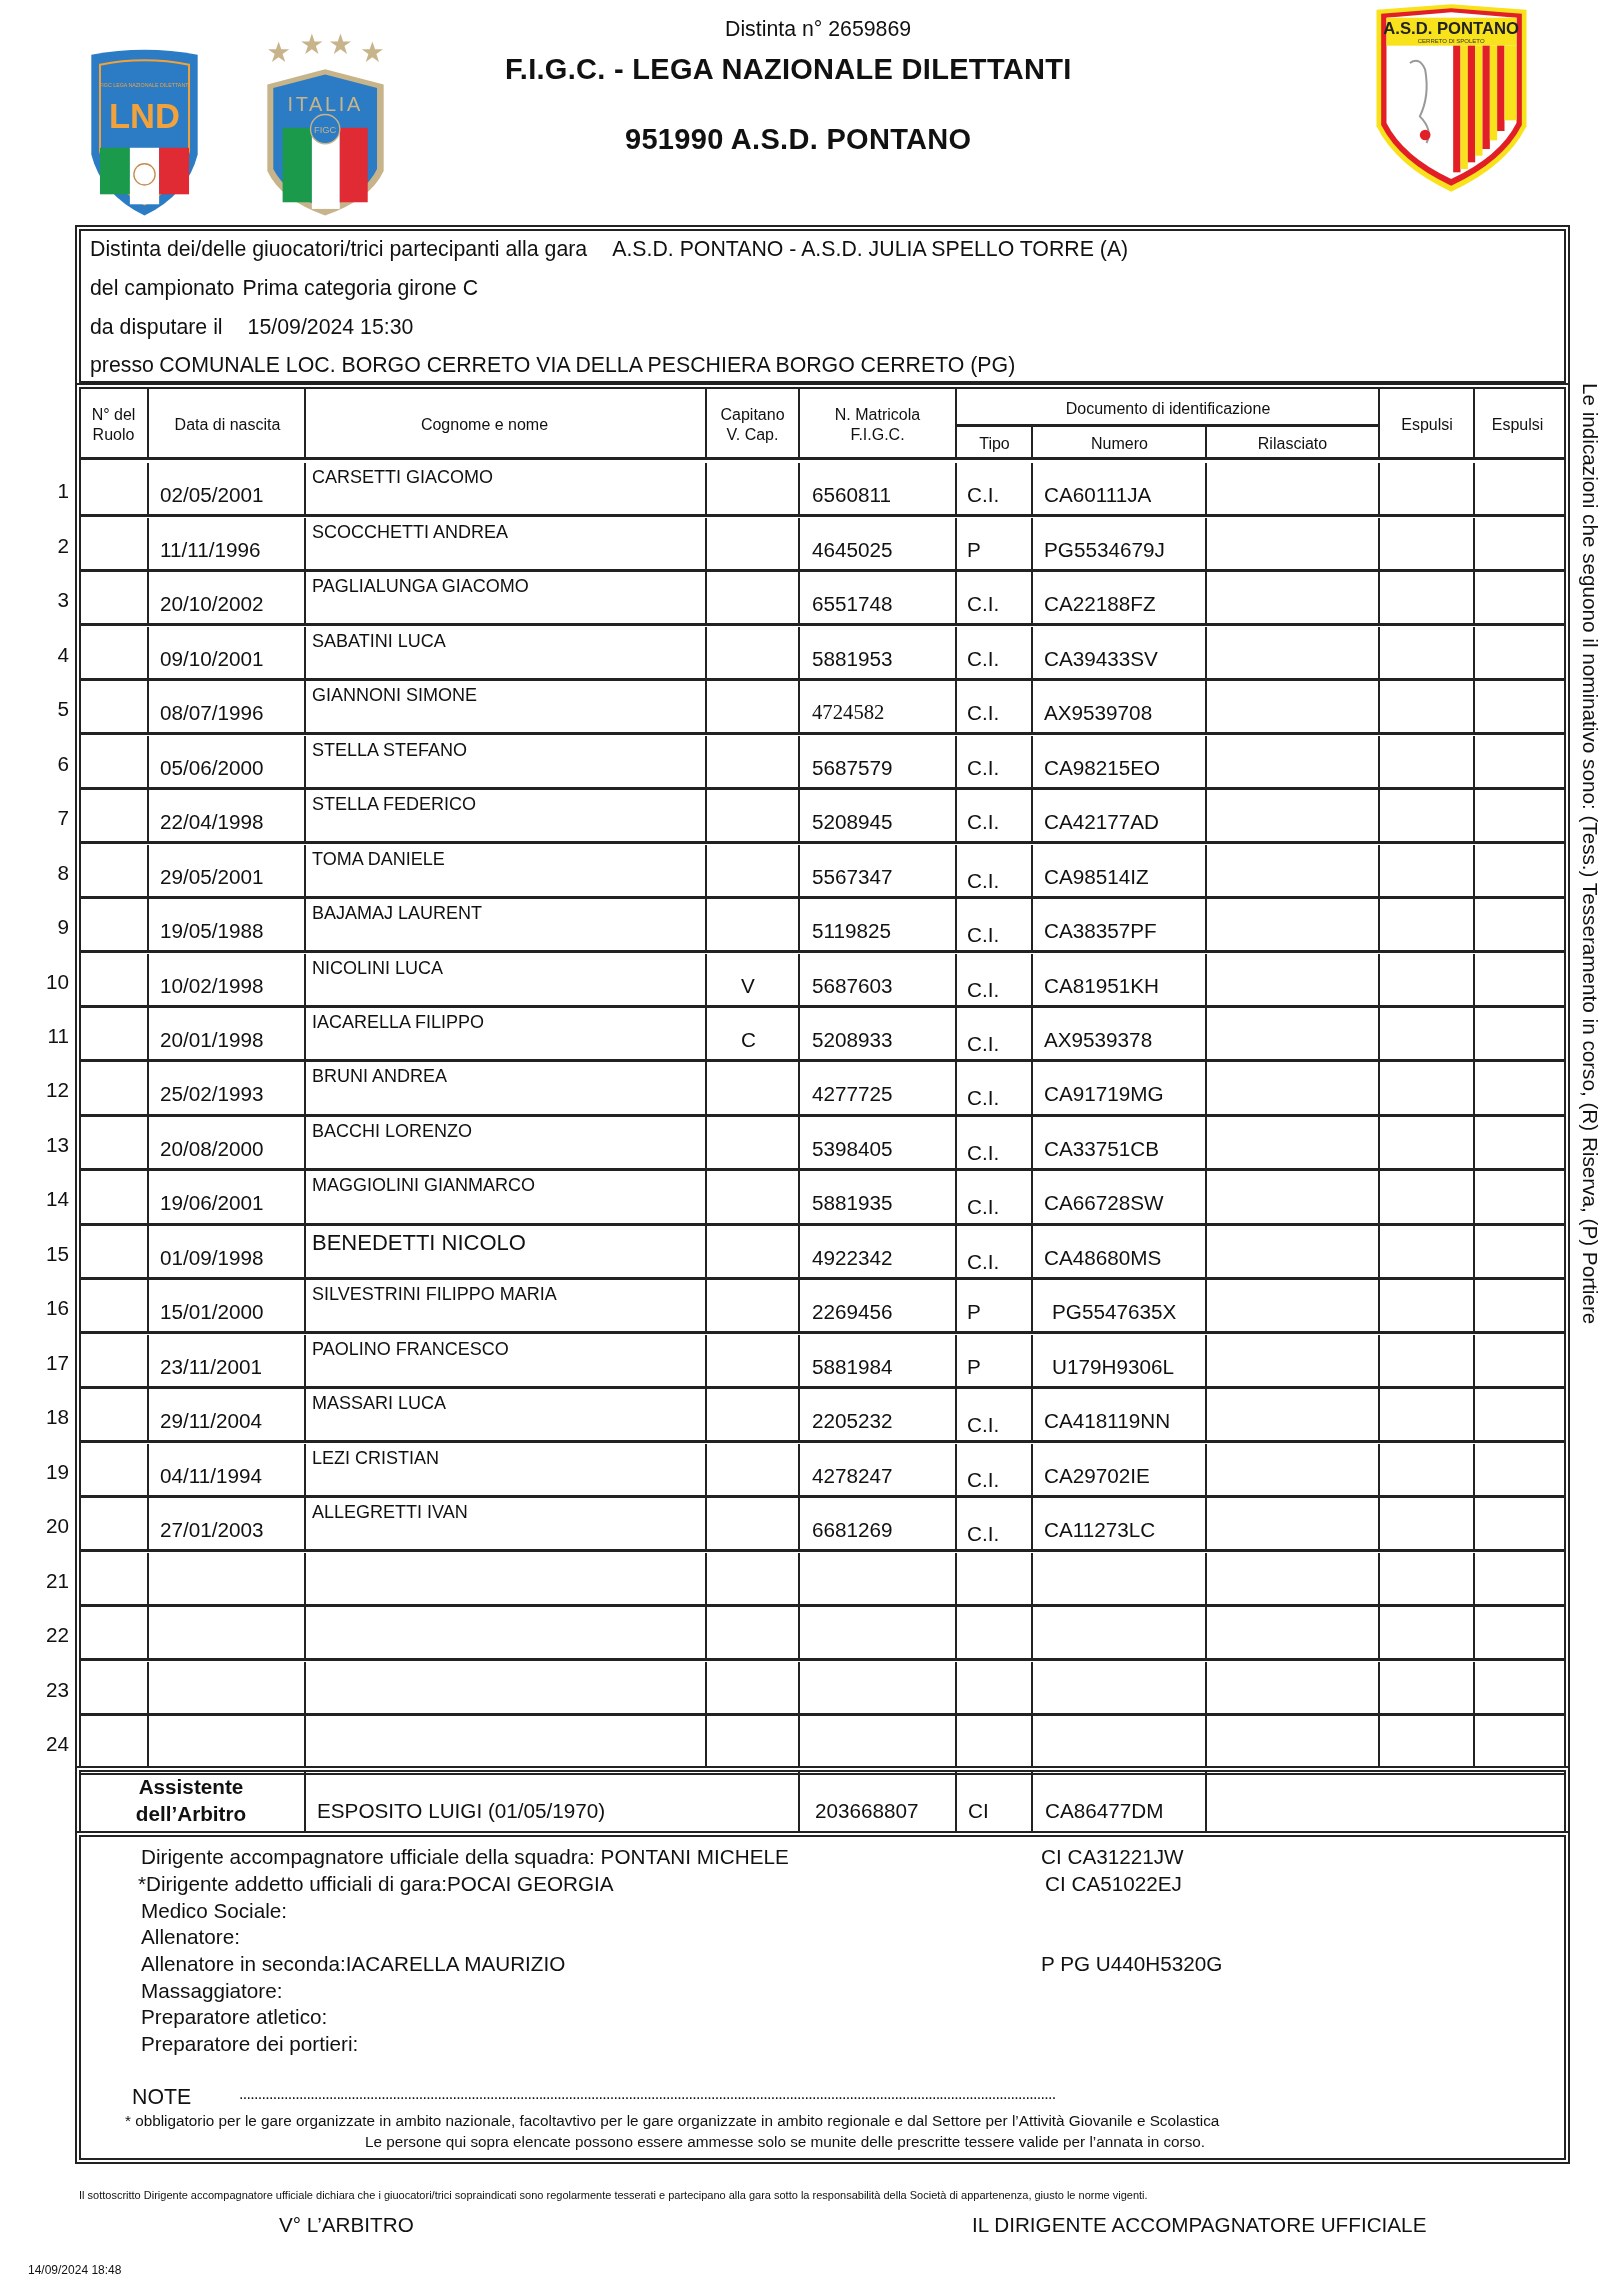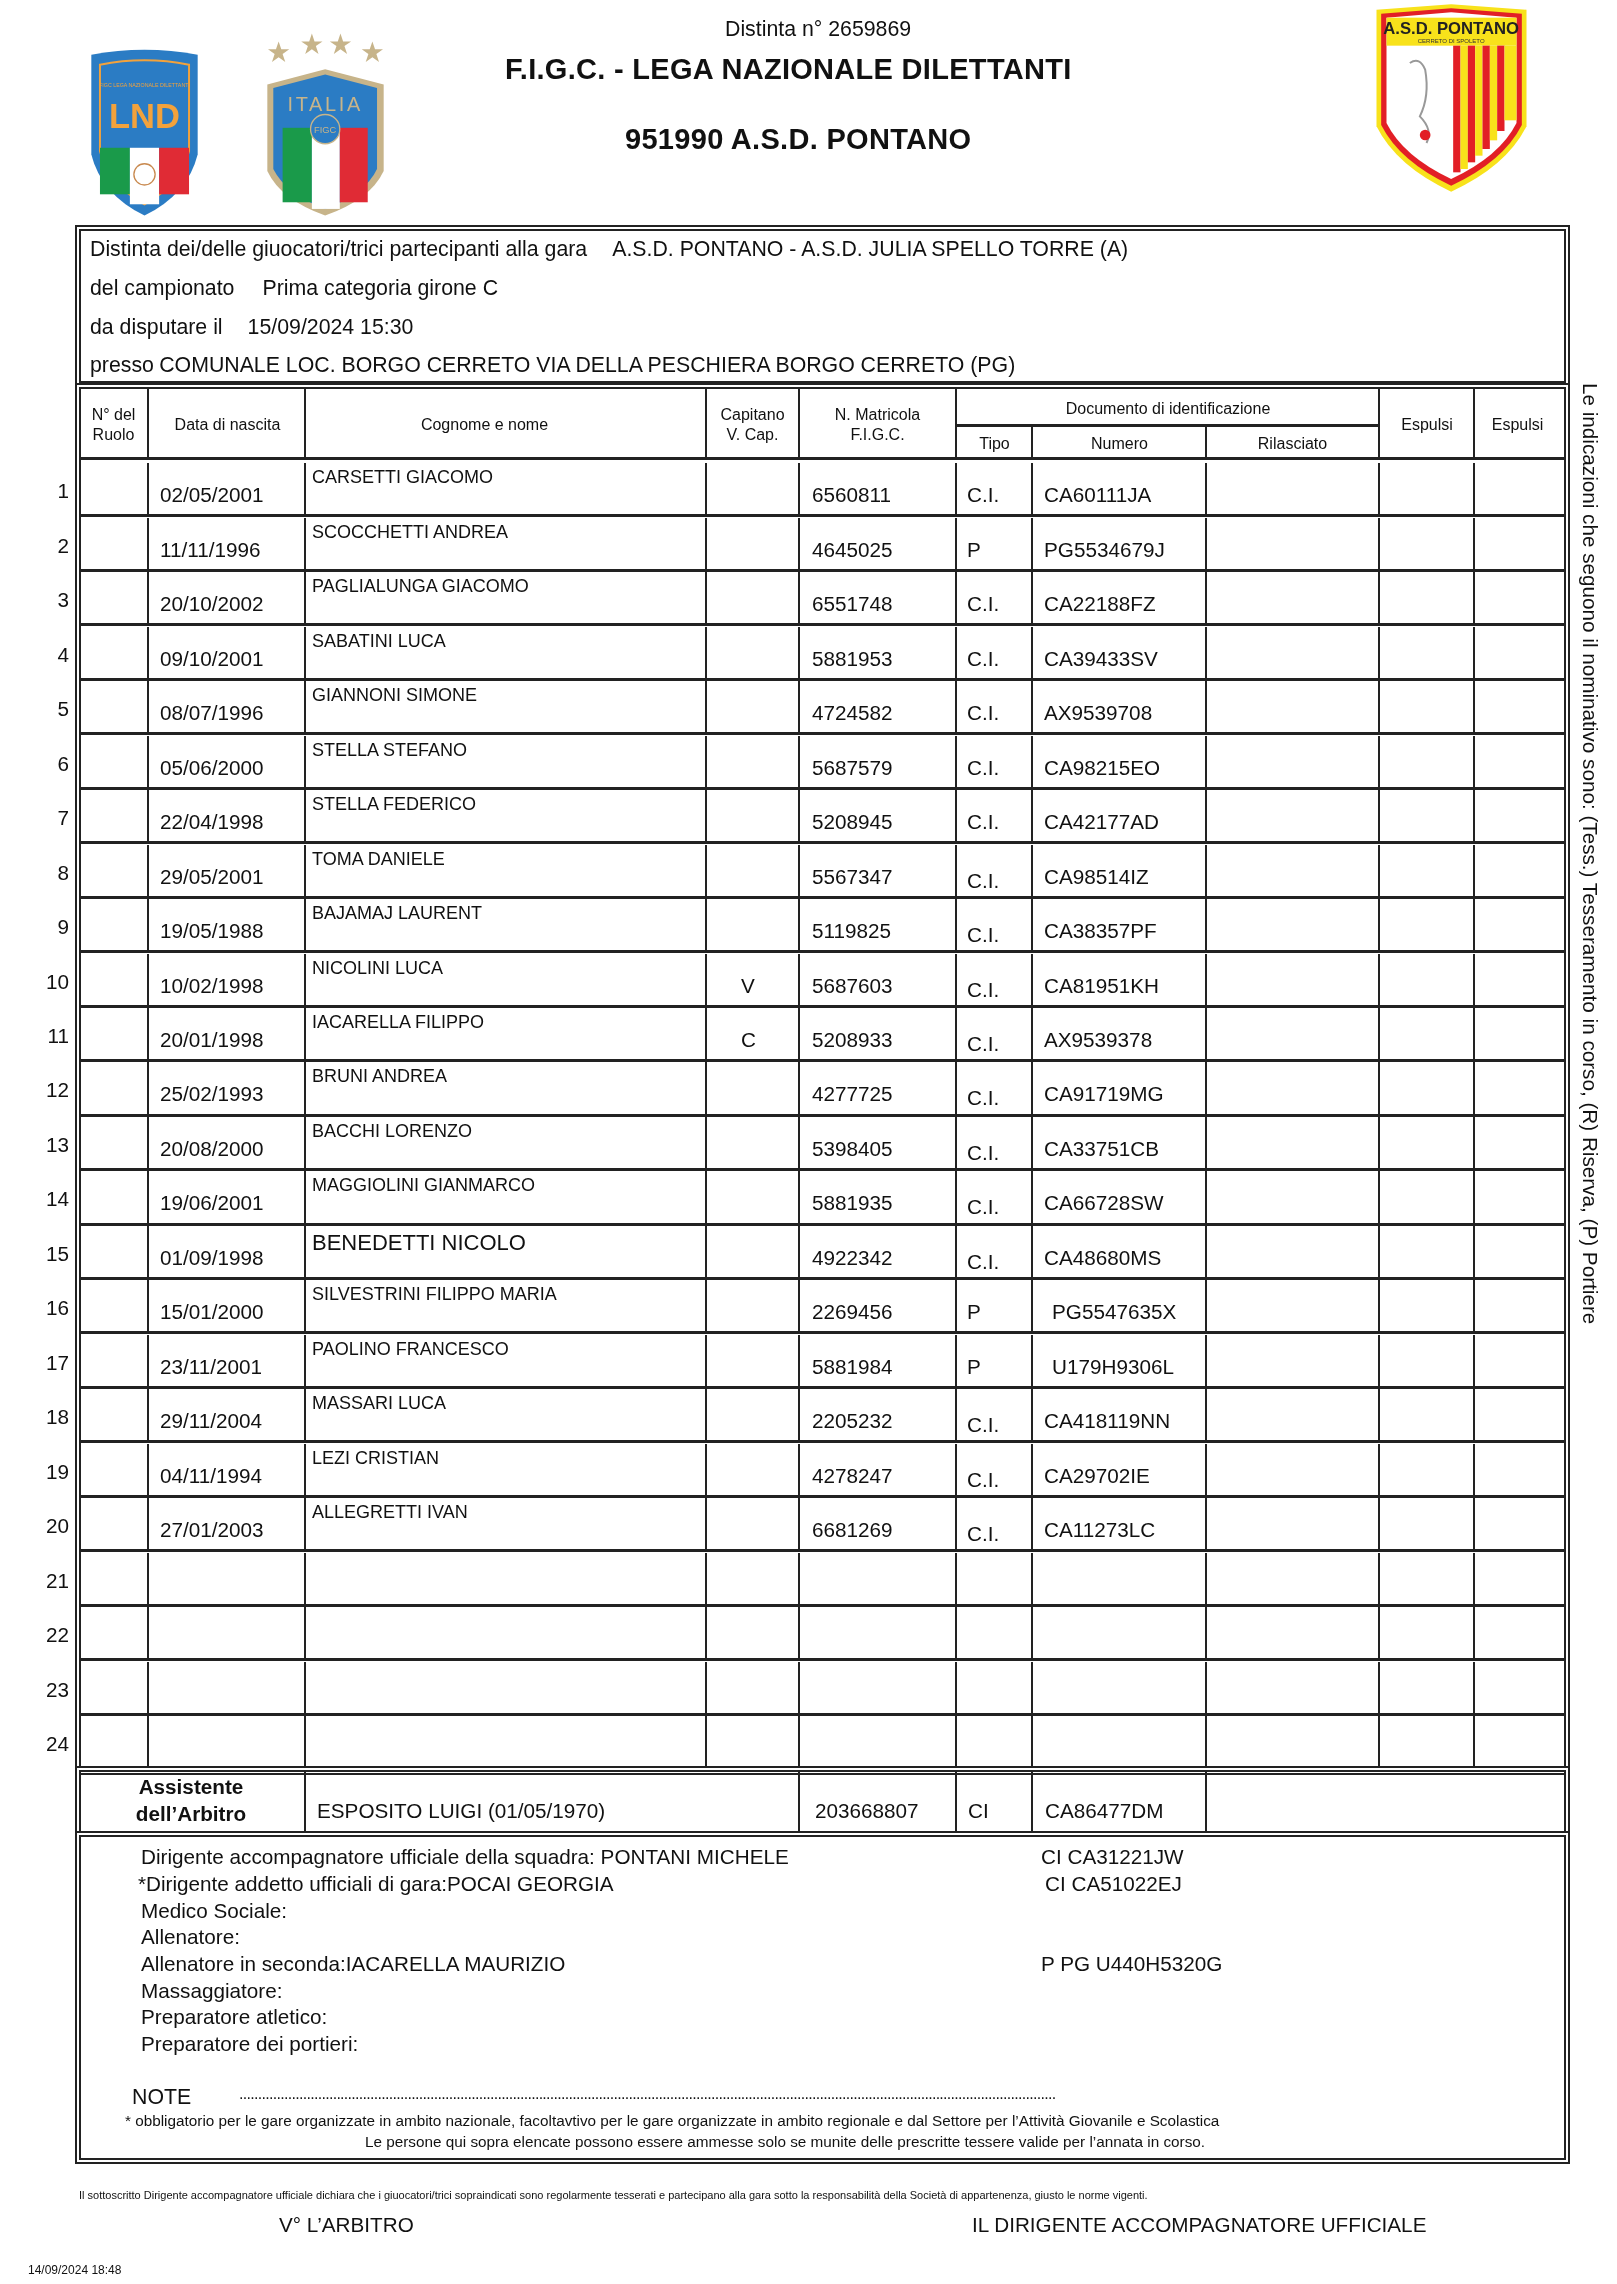--- a/index.html
+++ b/index.html
@@ -9,21 +9,21 @@
   }
   .abs { position: absolute; }
   
   .hdr-small { font-size: 21.3px; }
   .hdr-big { font-size: 29px; font-weight: bold; letter-spacing: 0.3px; }
   
   .logo { position: absolute; }
   
   .dbl { position: absolute; border: 2px solid #222; box-shadow: 0 0 0 2px #fff, 0 0 0 4px #222; }
   .info-line { position: absolute; left: 90px; font-size: 21.3px; white-space: nowrap; }
-  .info-line .val { margin-left: 28px; }
+  .info-line .val { margin-left: 8px; }
   
   .grid-line-v { position: absolute; width: 2px; background: #222; }
   .grid-line-h { position: absolute; height: 3.3px; background: #222; }
   .th { position: absolute; font-size: 16px; text-align: center; display: flex; align-items: center; justify-content: center; line-height: 1.25; }
   .cell { position: absolute; font-size: 20.7px; white-space: nowrap; }
   .rownum { position: absolute; left: 40px; width: 29px; text-align: right; font-size: 20.7px; }
   .staff { position: absolute; font-size: 20.7px; white-space: nowrap; }
   .note { position: absolute; font-size: 15.3px; white-space: nowrap; }
   .foot { position: absolute; font-size: 11px; margin-top: 20px; }
   .sig { position: absolute; font-size: 20.7px; white-space: nowrap; }
@@ -221,21 +221,21 @@
     <div class="grid-line-v" style="left: 798px; top: 681px; height: 54px;"></div>
     <div class="grid-line-v" style="left: 955px; top: 681px; height: 54px;"></div>
     <div class="grid-line-v" style="left: 1031px; top: 681px; height: 54px;"></div>
     <div class="grid-line-v" style="left: 1205px; top: 681px; height: 54px;"></div>
     <div class="grid-line-v" style="left: 1378px; top: 681px; height: 54px;"></div>
     <div class="grid-line-v" style="left: 1473px; top: 681px; height: 54px;"></div>
     <div class="rownum" style="top: 697px;">5</div>
     <div class="cell" style="left: 160px; top: 701px;">08/07/1996</div>
     <div class="cell" style="left: 312px; top: 685px; font-size: 18px;">GIANNONI SIMONE</div>
     <div class="cell" style="left: 741px; top: 701px;"></div>
-    <div class="cell" style="left: 812px; top: 701px;">4724582</div>
+    <div class="cell" style="left: 812px; top: 701px; font-family: Liberation Serif, serif;">4724582</div>
     <div class="cell" style="left: 967px; top: 701px;">C.I.</div>
     <div class="cell" style="left: 1044px; top: 701px;">AX9539708</div>
     <div class="abs" style="left: 1207px; top: 681px; width: 169px; height: 54px;"></div>
     <div class="abs" style="left: 1381px; top: 681px; width: 91px; height: 54px;"></div>
     <div class="abs" style="left: 1475px; top: 681px; width: 87px; height: 54px;"></div>
     <div class="abs" style="left: 79px; top: 736px; width: 1485px; height: 54px;"></div>
     <div class="grid-line-h" style="left: 79px; top: 787px; width: 1485px;"></div>
     <div class="grid-line-v" style="left: 147px; top: 736px; height: 54px;"></div>
     <div class="grid-line-v" style="left: 304px; top: 736px; height: 54px;"></div>
     <div class="grid-line-v" style="left: 705px; top: 736px; height: 54px;"></div>

